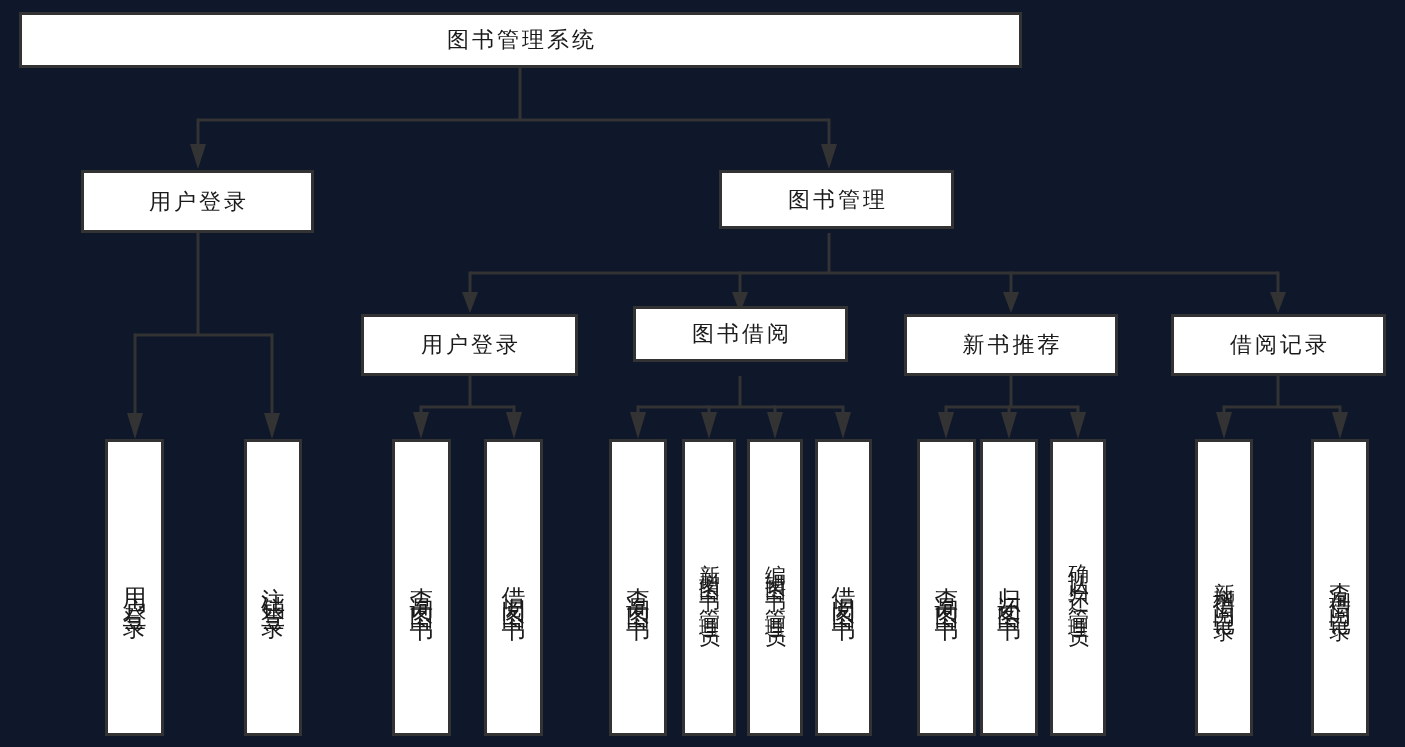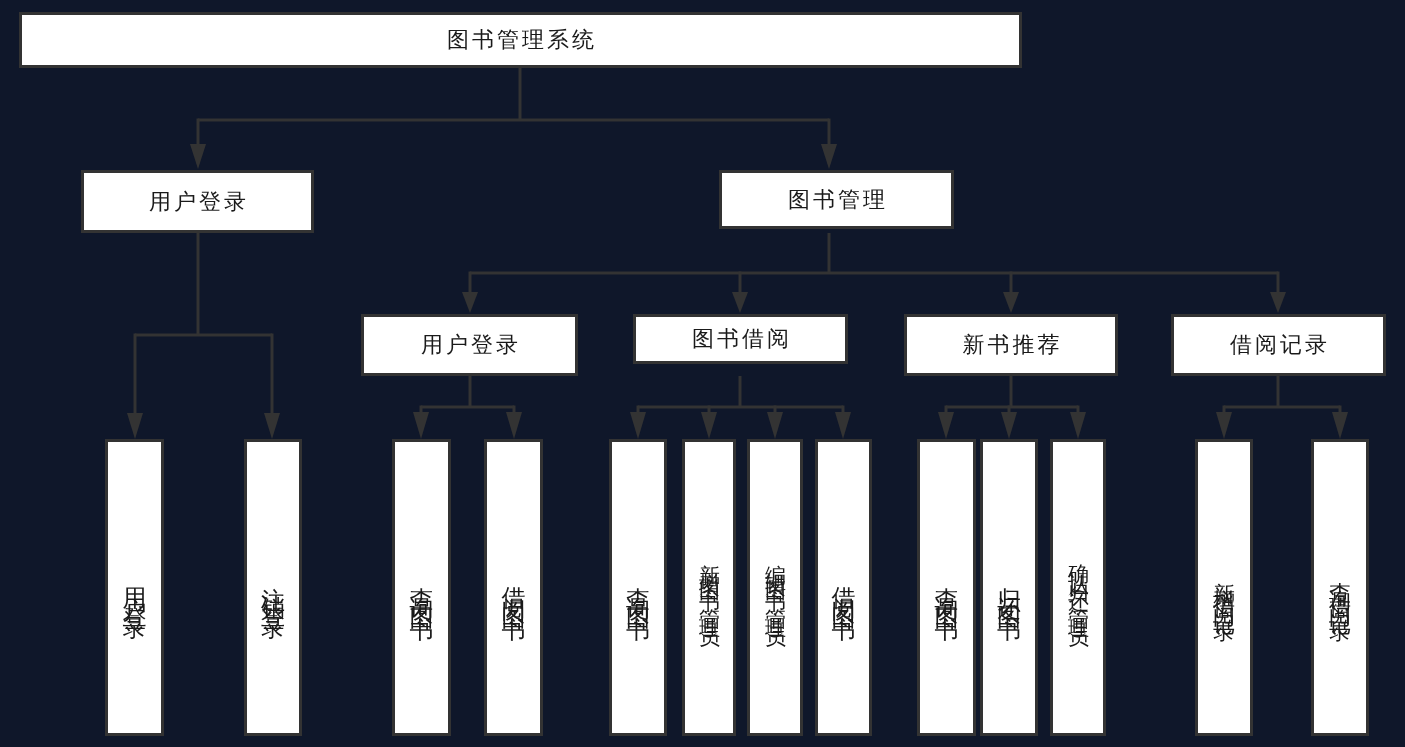--- a/index.html
+++ b/index.html
@@ -134,21 +134,21 @@
   <div class="node" style="left:81px;top:170px;width:233px;height:63px">
     <span class="h-label">用户登录</span>
   </div>
   <div class="node" style="left:719px;top:170px;width:235px;height:59px">
     <span class="h-label">图书管理</span>
   </div>
 
   <div class="node" style="left:361px;top:314px;width:217px;height:62px">
     <span class="h-label">用户登录</span>
   </div>
-  <div class="node" style="left:633px;top:314px;width:215px;height:50px">
+  <div class="node" style="left:633px;top:306px;width:215px;height:56px">
     <span class="h-label">图书借阅</span>
   </div>
   <div class="node" style="left:904px;top:314px;width:214px;height:62px">
     <span class="h-label">新书推荐</span>
   </div>
   <div class="node" style="left:1171px;top:314px;width:215px;height:62px">
     <span class="h-label">借阅记录</span>
   </div>
 
   <div class="node" style="left:105px;top:439px;width:59px;height:297px">

